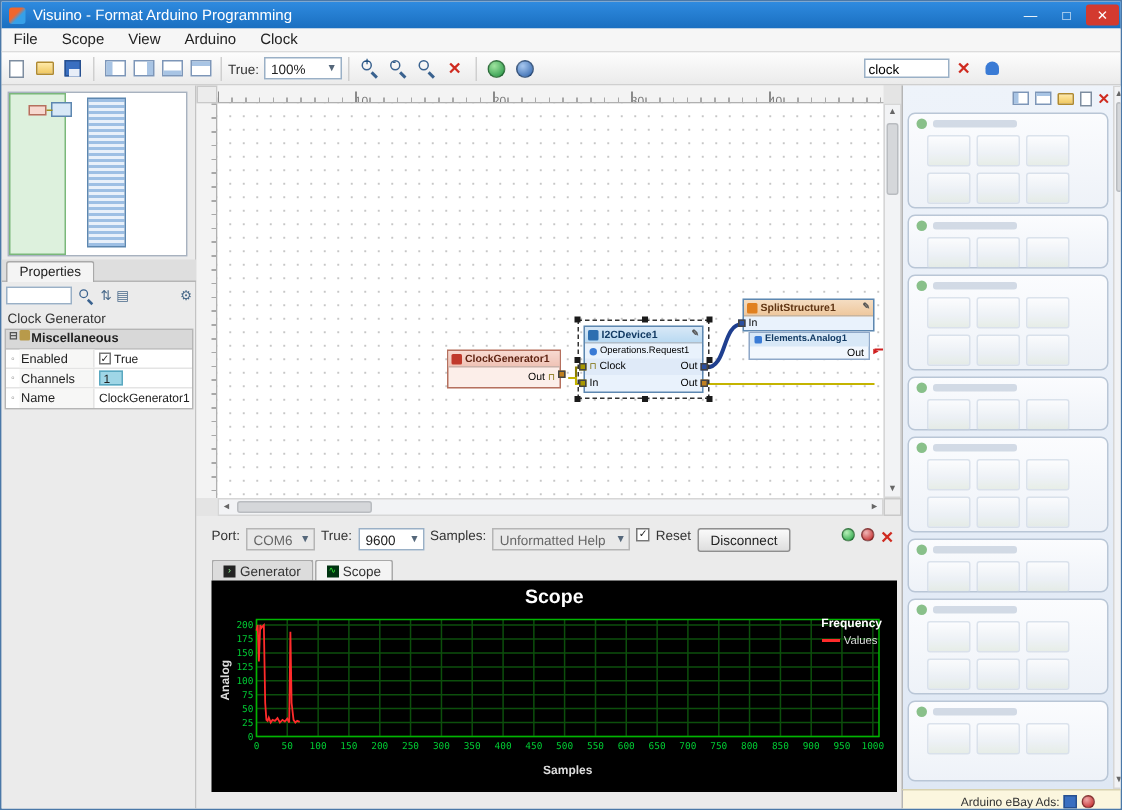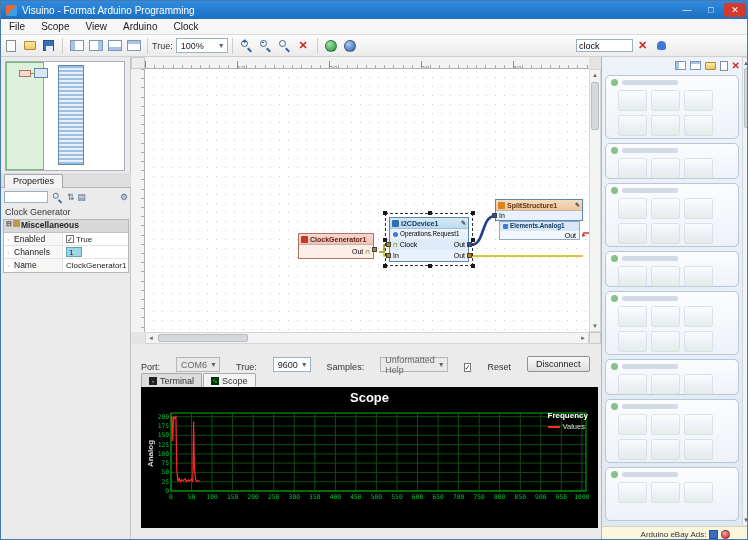--- a/index.html
+++ b/index.html
@@ -66,21 +66,21 @@
   .comp{position:absolute;border:1px solid;font-size:7px;line-height:1}
   .comp .hd{height:11px;display:flex;align-items:center;gap:2px;padding:0 2px;font-weight:bold;border-bottom:1px solid rgba(0,0,0,.18)}
   .crow{position:relative;display:flex;align-items:center;padding:0 3px;gap:2px}
   .pin{position:absolute;width:5px;height:5px;border:1px solid #444}
   .cico{width:7px;height:7px;border-radius:1px;flex:0 0 auto}
   .pencil{margin-left:auto;font-size:6px;color:#555}
   .selbox{position:absolute;inset:-5px;border:1px dashed #333;pointer-events:none}
   .handle{position:absolute;width:4px;height:4px;background:#1a1a1a}
   
   #bottompanel{position:absolute;left:130px;top:343px;width:470px;height:197px;background:#ebebeb}
-  #portrow{position:absolute;left:10px;top:8px;width:455px;height:20px;display:flex;align-items:flex-end;font-size:9px;color:#333;gap:16px}
+  #portrow{position:absolute;left:10px;top:8px;width:455px;height:20px;display:flex;align-items:flex-start;font-size:9px;color:#333;gap:4px}
   .tabs2{position:absolute;left:10px;top:29px;height:15px;display:flex;gap:1px}
   .tab{height:14px;display:inline-flex;align-items:center;gap:3px;padding:0 7px;font-size:9px;border:1px solid #a9a9a9;border-bottom:none;background:#dcdcdc;color:#333;border-radius:2px 2px 0 0}
   .tab.active{background:#f4f4f4}
   .btn{height:16px;padding:0 8px;font-size:9px;background:linear-gradient(#fafafa,#dedede);border:1px solid #8f8f8f;border-radius:2px;display:inline-flex;align-items:center;color:#222}
   #scope{position:absolute;left:10px;top:43px;width:457px;height:141px;background:#000;overflow:hidden}
   #scope-title{position:absolute;left:0;top:3px;width:100%;text-align:center;color:#fff;font-size:13px;font-weight:bold}
   #scope-svg{position:absolute;left:0;top:22px;width:457px;height:98px}
   .tick{fill:#00cc33;font-size:6.3px;font-family:"DejaVu Sans Mono",monospace}
   .grid{stroke:#0c4f0c;stroke-width:1}
   .frame{fill:none;stroke:#00b400;stroke-width:1}
@@ -380,21 +380,21 @@
       <span>Reset</span>
       <span class="btn">Disconnect</span>
       <span style="margin-left:auto"></span>
       <span class="led" style="background:radial-gradient(circle at 35% 30%,#b8f0b8,#1f9f3f)"></span>
       <span class="led" style="background:radial-gradient(circle at 35% 30%,#f0b8b8,#c02020)"></span>
       <span class="redx">✕</span>
     </div>
     <div class="tabs2">
       <span class="tab">
         <span style="width:8px;height:8px;background:#222;color:#9f9;font-size:6px;line-height:8px;text-align:center">›</span>
-        <span>Terminal</span>
+        <span>Generator</span>
       </span>
       <span class="tab active">
         <span style="width:8px;height:8px;background:#031;color:#3e3;font-size:6px;line-height:8px;text-align:center">∿</span>
         <span>Scope</span>
       </span>
     </div>
     <div id="scope">
       <div id="scope-title">Scope</div>
       <svg id="scope-svg" viewBox="-30 -4 457 98">
           <line class="grid" x1="0.0" y1="0" x2="0.0" y2="78"></line>
@@ -454,20 +454,21 @@
           <line class="grid" x1="0" y1="22.3" x2="415" y2="22.3"></line>
           <text class="tick" x="-2" y="24.3" text-anchor="end">150</text>
           <line class="grid" x1="0" y1="13.0" x2="415" y2="13.0"></line>
           <text class="tick" x="-2" y="15.0" text-anchor="end">175</text>
           <line class="grid" x1="0" y1="3.7" x2="415" y2="3.7"></line>
           <text class="tick" x="-2" y="5.7" text-anchor="end">200</text>
           <rect class="frame" x="0" y="0" width="415" height="78"></rect>
           <polyline fill="none" stroke="#ff2b2b" stroke-width="1.2" points="0.0,7.4 0.8,3.7 1.6,27.9 2.5,3.7 3.3,5.6 4.1,4.5 4.9,3.7 5.8,55.7 6.6,66.9 7.4,67.6 8.2,65.4 9.5,68.7 10.7,66.9 12.3,67.6 14.0,65.7 15.6,68.7 17.3,66.9 18.9,68.0 20.5,66.1 21.8,68.7 22.6,8.2 23.4,55.7 24.7,66.9 25.9,68.7 27.1,67.6 28.8,68.3"></polyline>
         </svg>
       <div id="ylab">Analog</div>
+      <div id="xlab">Samples</div>
       <div id="legend">
         <b>Frequency</b>
         <div class="row">
           <span id="legend-swatch" style="background: rgb(255, 43, 43);"></span>
           <span>Values</span>
         </div>
       </div>
     </div>
   </div>
 

